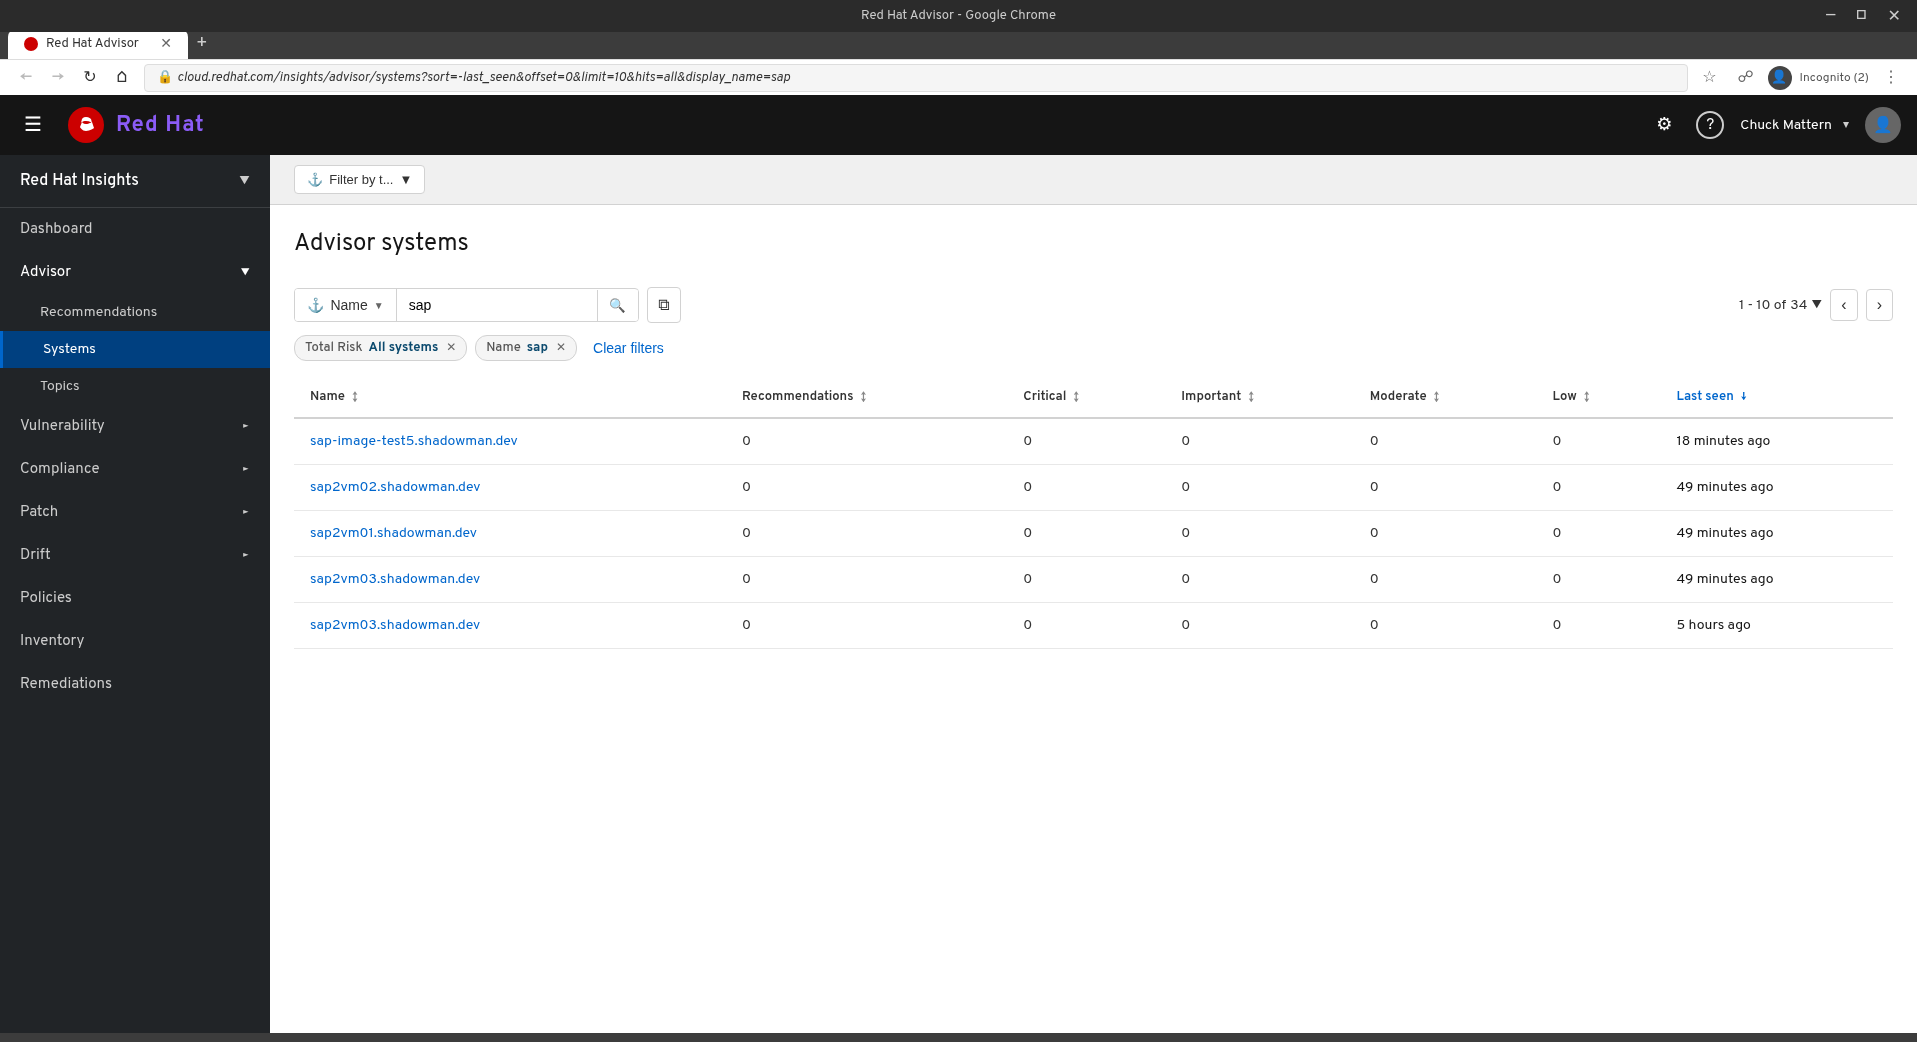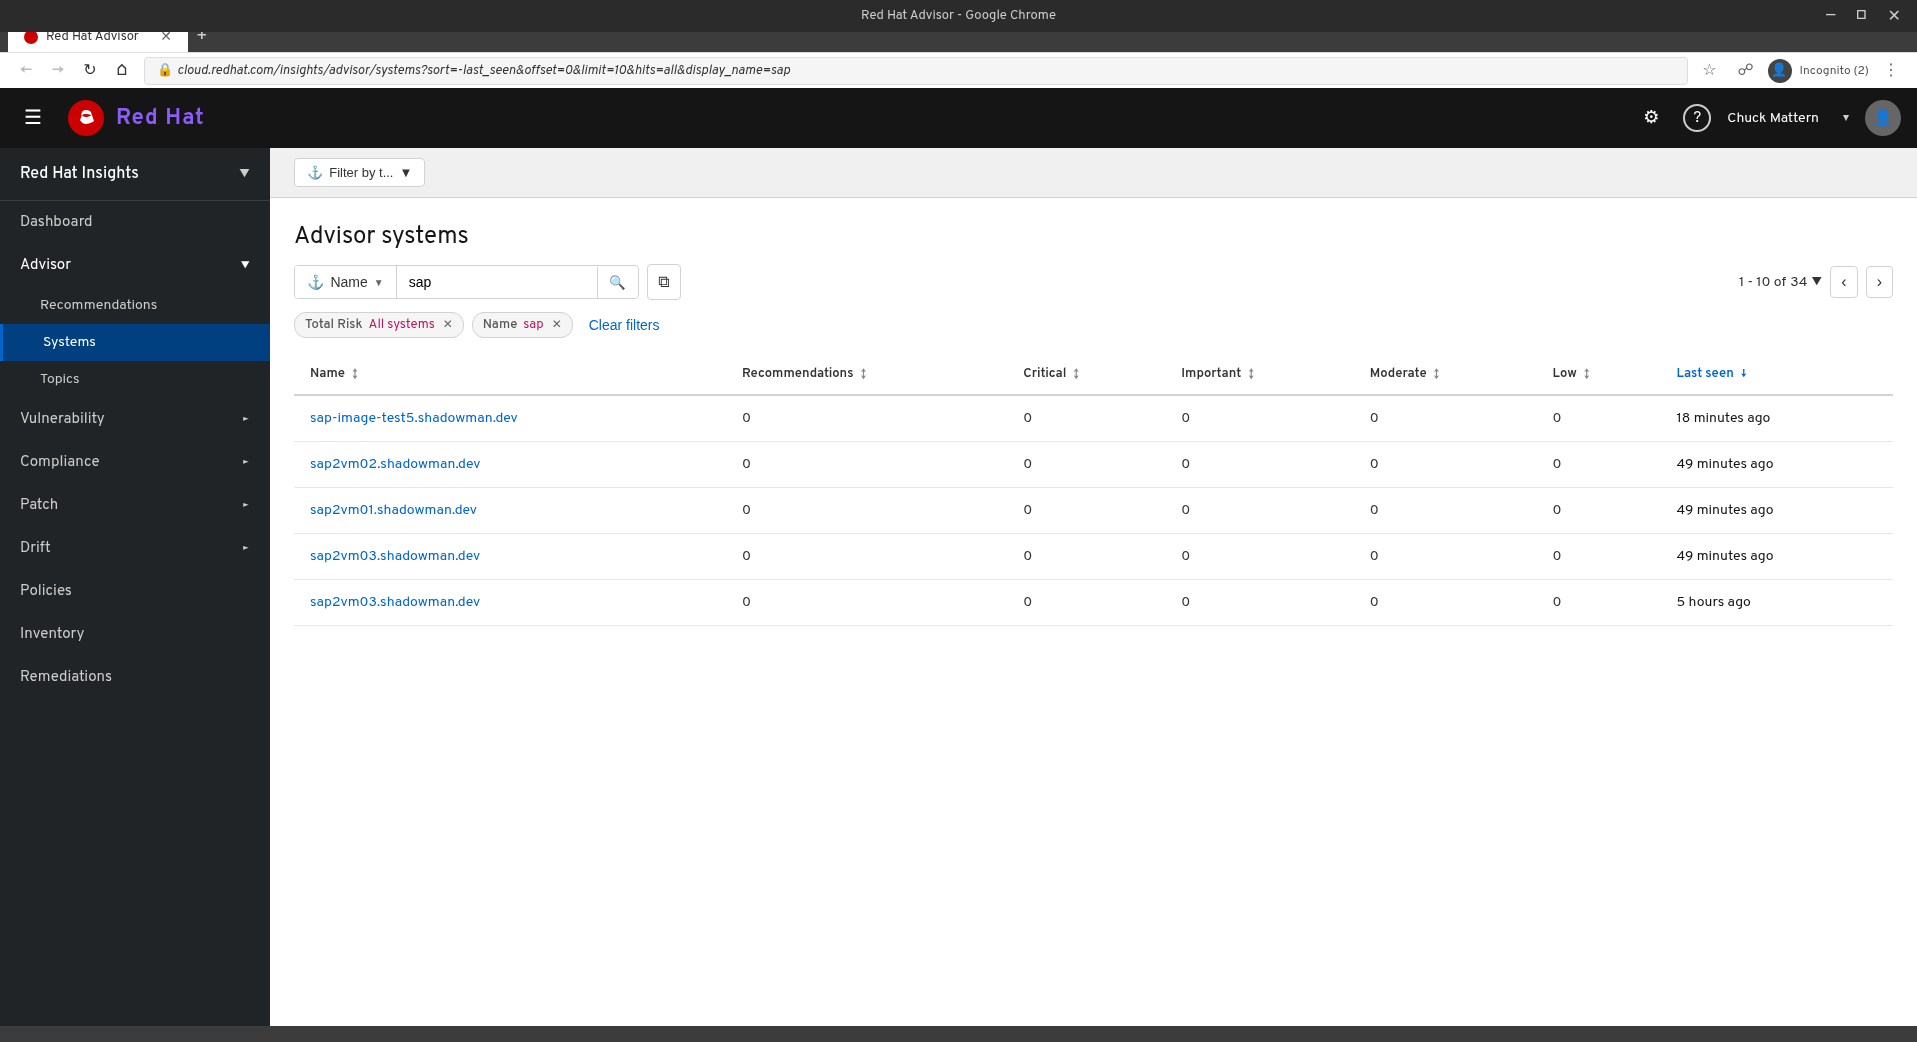--- a/index.html
+++ b/index.html
@@ -3,21 +3,21 @@
   <meta charset="utf-8">
   <style>
     * { box-sizing: border-box; margin: 0; padding: 0; }
     body { font-family: 'RedHatText', 'Overpass', Arial, sans-serif; font-size: 14px; background: #f0f0f0; color: #151515; }
 
     
     .browser-frame { background: #3c3c3c; width: 1917px; min-height: 1042px; }
     .browser-titlebar { background: #2b2b2b; height: 32px; display: flex; align-items: center; justify-content: center; color: #ccc; font-size: 13px; position: relative; }
     .browser-titlebar-controls { position: absolute; right: 16px; display: flex; gap: 20px; color: #ccc; font-size: 16px; }
     .browser-titlebar-controls span { cursor: pointer; }
-    .browser-tabs { background: #3c3c3c; height: 20px; display: flex; align-items: flex-end; padding: 0 8px; }
+    .browser-tabs { background: #3c3c3c; height: 27px; display: flex; align-items: flex-end; padding: 0 8px; }
     .browser-tab { background: #fff; border-radius: 8px 8px 0 0; padding: 0 16px; height: 30px; display: flex; align-items: center; gap: 8px; font-size: 13px; color: #333; min-width: 180px; }
     .browser-tab .favicon { width: 14px; height: 14px; background: #cc0000; border-radius: 50%; display: inline-block; }
     .browser-tab .close-tab { margin-left: auto; color: #666; font-size: 14px; }
     .browser-tab-new { color: #ccc; font-size: 18px; padding: 0 8px; line-height: 30px; }
     .browser-addressbar { background: #fff; height: 36px; display: flex; align-items: center; padding: 0 12px; gap: 8px; border-top: 1px solid #ddd; }
     .browser-nav-buttons { display: flex; gap: 4px; align-items: center; color: #666; }
     .browser-nav-btn { width: 28px; height: 28px; display: flex; align-items: center; justify-content: center; border-radius: 50%; cursor: pointer; font-size: 16px; color: #333; }
     .browser-nav-btn.disabled { color: #bbb; cursor: default; }
     .browser-url-bar { flex: 1; height: 28px; background: #f5f5f5; border: 1px solid #ddd; border-radius: 4px; padding: 0 12px; font-size: 13px; display: flex; align-items: center; color: #333; }
     .browser-toolbar-right { display: flex; gap: 8px; align-items: center; color: #666; }
@@ -26,21 +26,21 @@
     
     .app-container { display: flex; flex-direction: column; height: calc(1042px - 104px); }
 
     
     .topnav { background: #151515; height: 60px; display: flex; align-items: center; padding: 0 16px; gap: 16px; }
     .topnav-hamburger { color: #fff; font-size: 20px; cursor: pointer; padding: 8px; }
     .topnav-logo { display: flex; align-items: center; gap: 10px; }
     .topnav-logo-text { color: #8b5cf6; font-size: 22px; font-weight: 700; letter-spacing: 1px; }
     .topnav-spacer { flex: 1; }
     .topnav-icon { color: #fff; font-size: 18px; cursor: pointer; padding: 8px; }
-    .topnav-user { display: flex; align-items: center; gap: 24px; color: #fff; cursor: pointer; }
+    .topnav-user { display: flex; align-items: center; gap: 11px; color: #fff; cursor: pointer; }
     .topnav-avatar { width: 36px; height: 36px; border-radius: 50%; background: #666; display: flex; align-items: center; justify-content: center; color: #fff; font-size: 16px; }
 
     
     .main-area { display: flex; flex: 1; overflow: hidden; }
 
     
     .sidebar { width: 270px; background: #212427; min-height: 100%; overflow-y: auto; flex-shrink: 0; }
     .sidebar-section { padding: 0; }
     .sidebar-app-selector { display: flex; align-items: center; justify-content: space-between; padding: 16px 20px; border-bottom: 1px solid #3c3f42; cursor: pointer; }
     .sidebar-app-name { color: #fff; font-size: 16px; font-weight: 500; }
@@ -52,39 +52,39 @@
 
     
     .content { flex: 1; display: flex; flex-direction: column; overflow: hidden; }
 
     
     .filter-bar { background: #f0f0f0; padding: 10px 24px; border-bottom: 1px solid #d2d2d2; display: flex; align-items: center; gap: 8px; }
     .filter-btn { display: flex; align-items: center; gap: 6px; padding: 6px 12px; border: 1px solid #d2d2d2; background: #fff; border-radius: 4px; cursor: pointer; font-size: 13px; color: #333; }
 
     
     .page-content { flex: 1; background: #fff; overflow-y: auto; padding: 24px; }
-    .page-title { font-size: 24px; font-weight: 400; color: #151515; margin-bottom: 12px; }
+    .page-title { font-size: 24px; font-weight: 400; color: #151515; margin-bottom: 28px; }
 
     
     .table-toolbar { display: flex; align-items: center; gap: 8px; margin-bottom: 12px; flex-wrap: wrap; }
     .filter-select-group { display: flex; align-items: center; border: 1px solid #d2d2d2; border-radius: 4px; overflow: hidden; }
     .filter-name-btn { padding: 8px 12px; background: #fff; border: none; border-right: 1px solid #d2d2d2; cursor: pointer; display: flex; align-items: center; gap: 6px; font-size: 14px; color: #333; }
     .filter-name-btn .arrow { font-size: 10px; color: #666; }
     .filter-search-input { border: none; padding: 8px 12px; font-size: 14px; outline: none; width: 200px; }
     .filter-search-btn { padding: 8px 12px; background: #fff; border: none; border-left: 1px solid #d2d2d2; cursor: pointer; color: #666; }
     .export-btn { padding: 8px 10px; background: #fff; border: 1px solid #d2d2d2; border-radius: 4px; cursor: pointer; color: #333; font-size: 16px; }
     .table-toolbar-spacer { flex: 1; }
     .pagination-info { font-size: 14px; color: #333; display: flex; align-items: center; gap: 4px; justify-content: flex-end; }
     .pagination-btn { padding: 6px 10px; background: #fff; border: 1px solid #d2d2d2; border-radius: 4px; cursor: pointer; color: #333; font-size: 16px; }
 
     
     .active-filters { display: flex; align-items: center; gap: 8px; margin-bottom: 16px; flex-wrap: wrap; }
     .filter-chip { display: flex; align-items: center; gap: 6px; padding: 4px 10px; background: #f5f5f5; border: 1px solid #d2d2d2; border-radius: 12px; font-size: 13px; color: #333; }
     .filter-chip-label { color: #555; font-weight: 500; }
-    .filter-chip-value { color: #be185d; }
+    .filter-chip-value { color: #0c4a6e; font-weight: bold; }
     .filter-chip-close { cursor: pointer; color: #666; font-size: 12px; margin-left: 2px; }
     .clear-filters-btn { background: none; border: none; color: #06c; cursor: pointer; font-size: 14px; text-decoration: none; padding: 4px 8px; }
 
     
     .data-table { width: 100%; border-collapse: collapse; }
     .data-table th { padding: 12px 16px; text-align: left; font-size: 13px; font-weight: 600; color: #333; border-bottom: 2px solid #d2d2d2; white-space: nowrap; }
     .data-table th .sort-icon { display: inline-block; color: #888; margin-left: 4px; font-size: 11px; }
     .data-table td { padding: 14px 16px; font-size: 14px; color: #151515; border-bottom: 1px solid #e8e8e8; }
     .data-table .system-link { color: #06c; text-decoration: none; cursor: pointer; }
     .data-table .num-cell { color: #333; }

